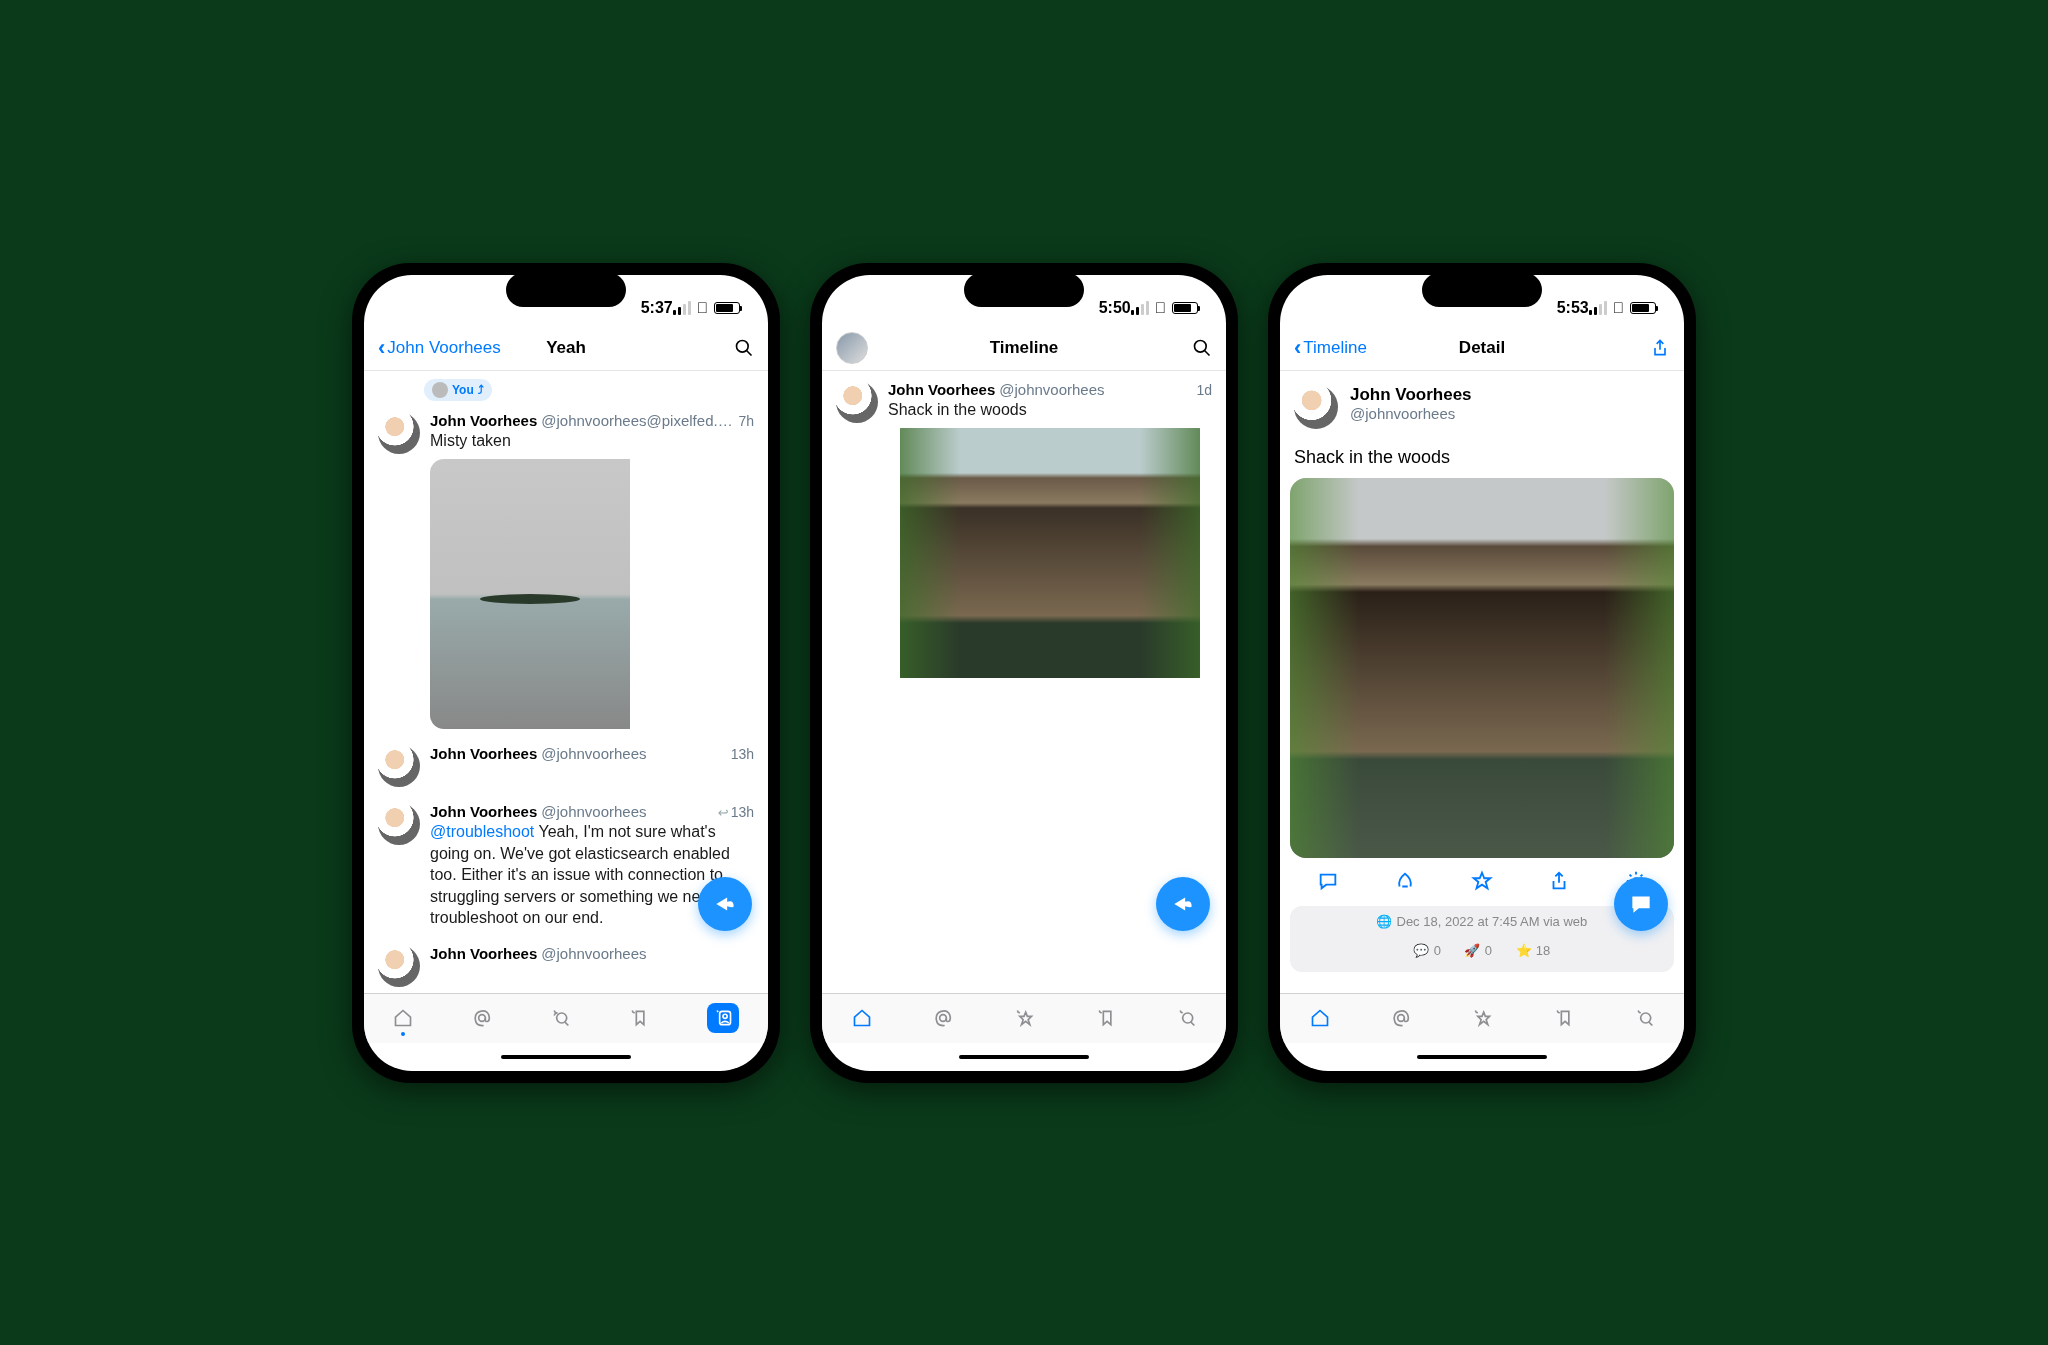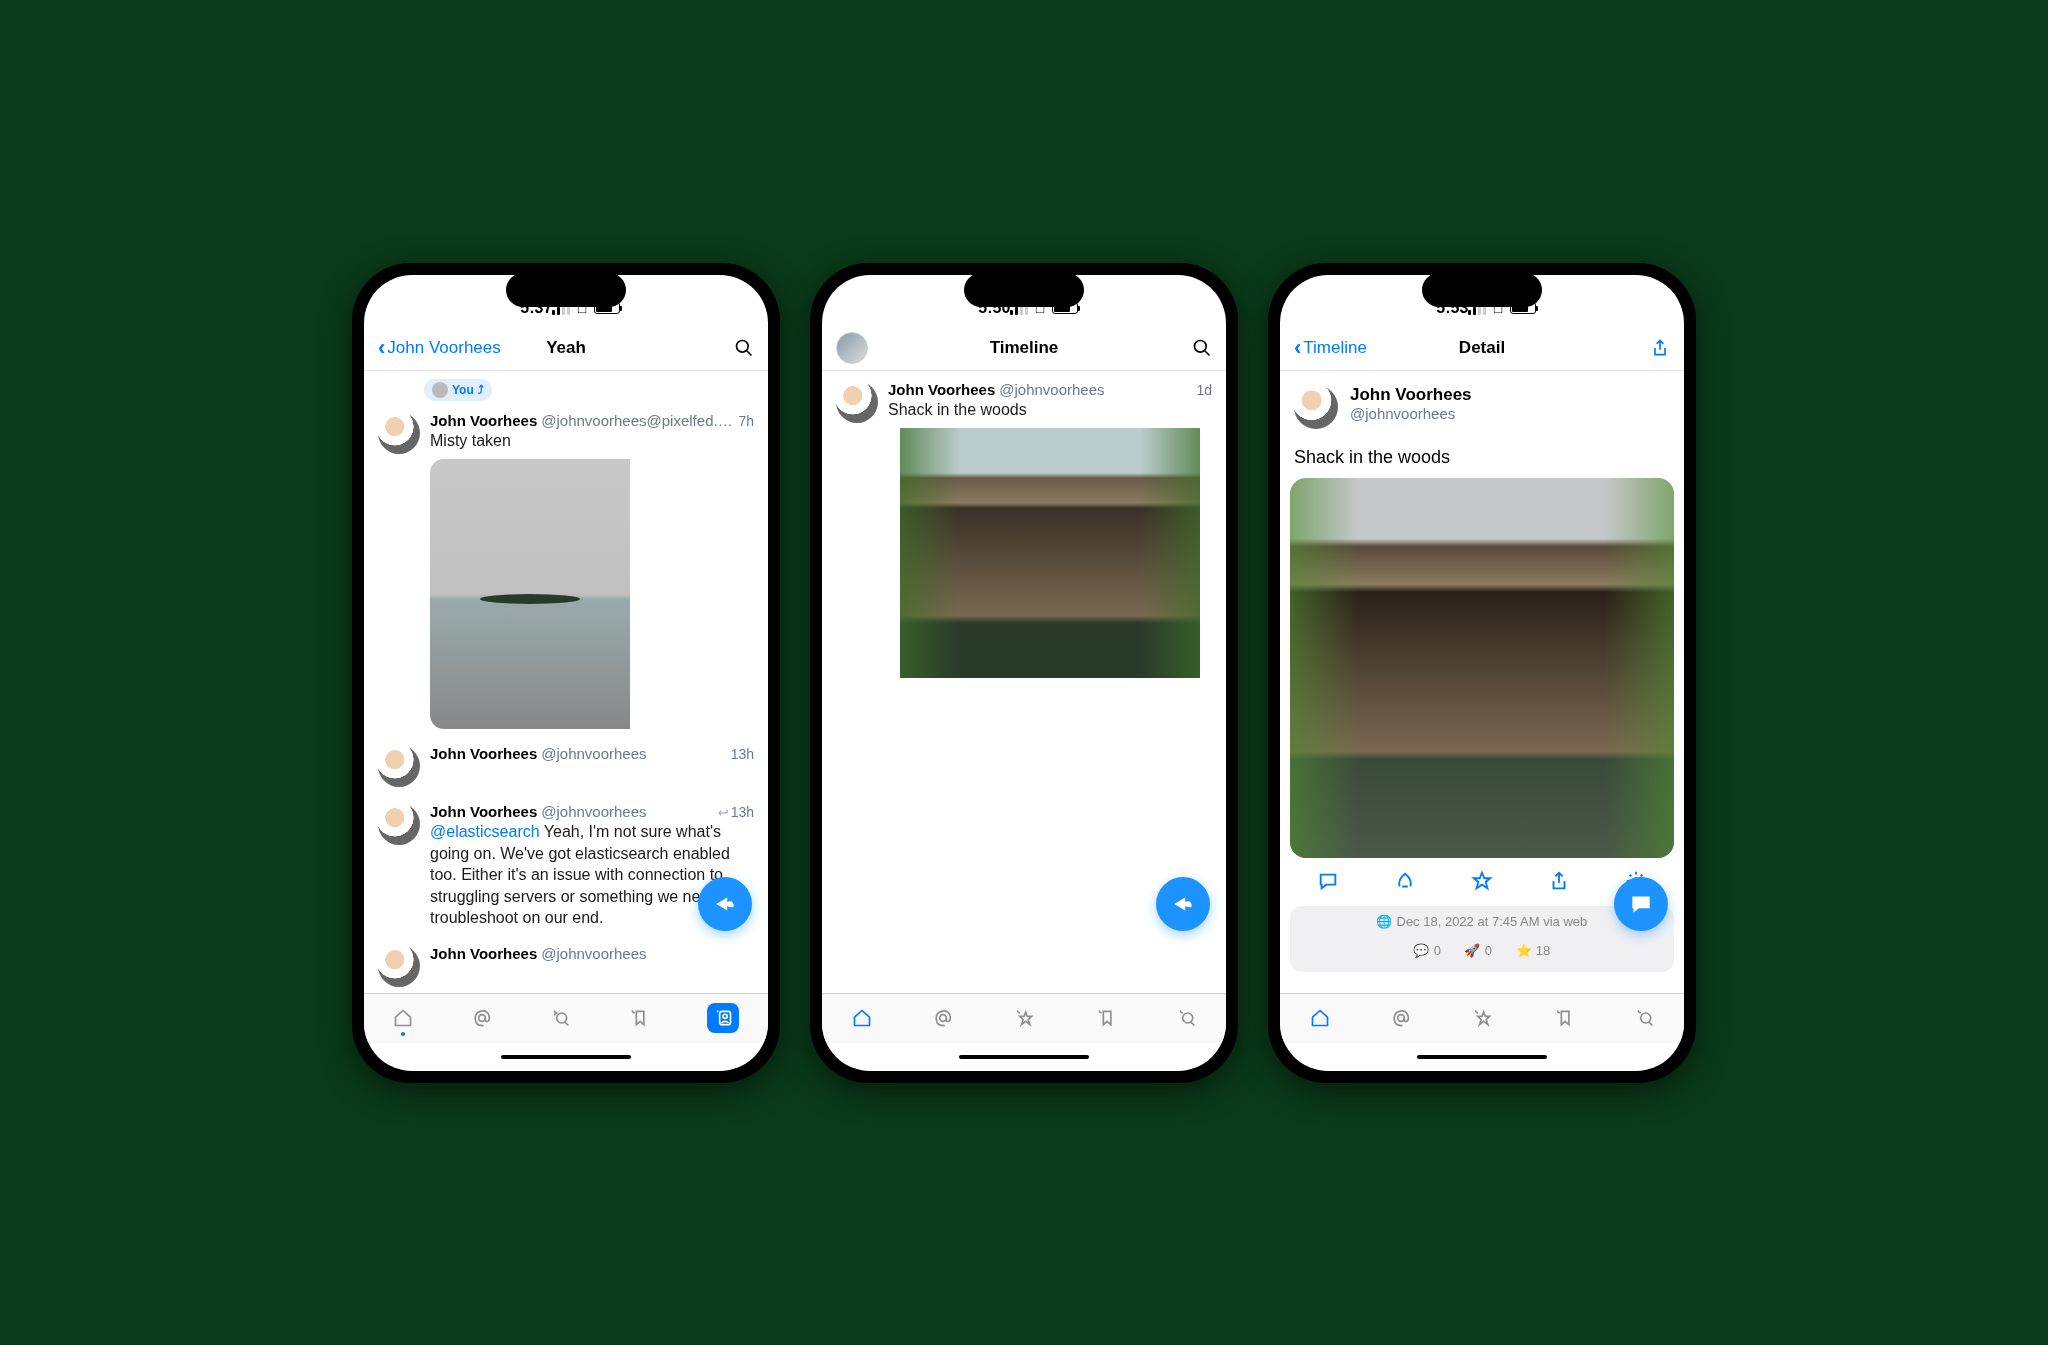--- a/index.html
+++ b/index.html
@@ -39,21 +39,21 @@
     transform: translateX(-50%);
     width: 120px;
     height: 34px;
     background: #000;
     border-radius: 20px;
     z-index: 100;
   }
   .status-bar {
     height: 52px;
     display: flex;
-    justify-content: center;
+    justify-content: flex-end;
     align-items: center;
     padding: 14px 28px 0 36px;
     font-size: 16px;
     font-weight: 600;
     flex-shrink: 0;
   }
   .status-icons { display: flex; gap: 6px; align-items: center; }
   .signal { display: flex; gap: 2px; align-items: flex-end; }
   .signal-bar { width: 3px; background: #000; border-radius: 1px; }
   .signal-bar:nth-child(1){height:5px} .signal-bar:nth-child(2){height:8px}
@@ -219,21 +219,21 @@
       </div>
       
       <div class="feed-item">
         <div class="avatar jv"></div>
         <div class="post-body">
           <div class="post-header">
             <span class="post-name">John Voorhees</span>
             <span class="post-handle">@johnvoorhees</span>
             <span class="post-time"><span class="reply-ico">↩︎</span><span>13h</span></span>
           </div>
-          <div class="post-text"><span class="mention">@elasticsearch</span><span> Yeah, I'm not sure what's going on. We've got elasticsearch enabled too. Either it's an issue with connection to struggling servers or something we need to troubleshoot on our end.</span></div>
+          <div class="post-text"><span class="mention">@troubleshoot</span><span> Yeah, I'm not sure what's going on. We've got elasticsearch enabled too. Either it's an issue with connection to struggling servers or something we need to troubleshoot on our end.</span></div>
         </div>
       </div>
       
       <div class="feed-item">
         <div class="avatar jv"></div>
         <div class="post-body">
           <div class="post-header">
             <span class="post-name">John Voorhees</span>
             <span class="post-handle">@johnvoorhees</span>
           </div>

